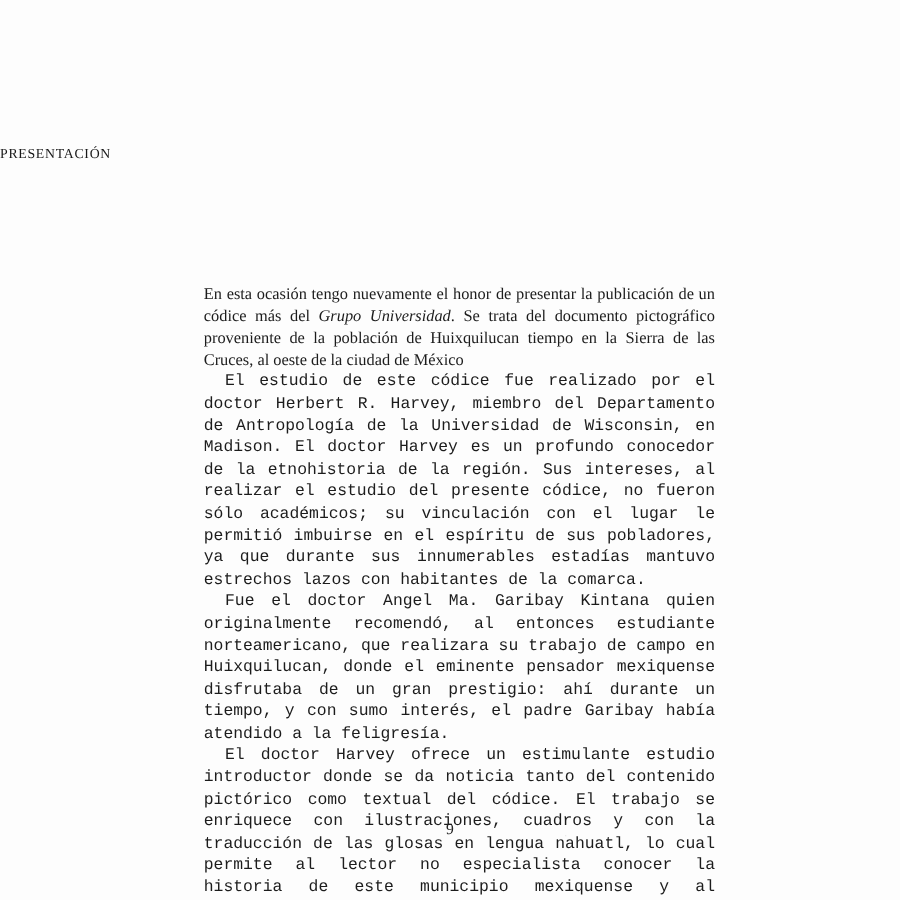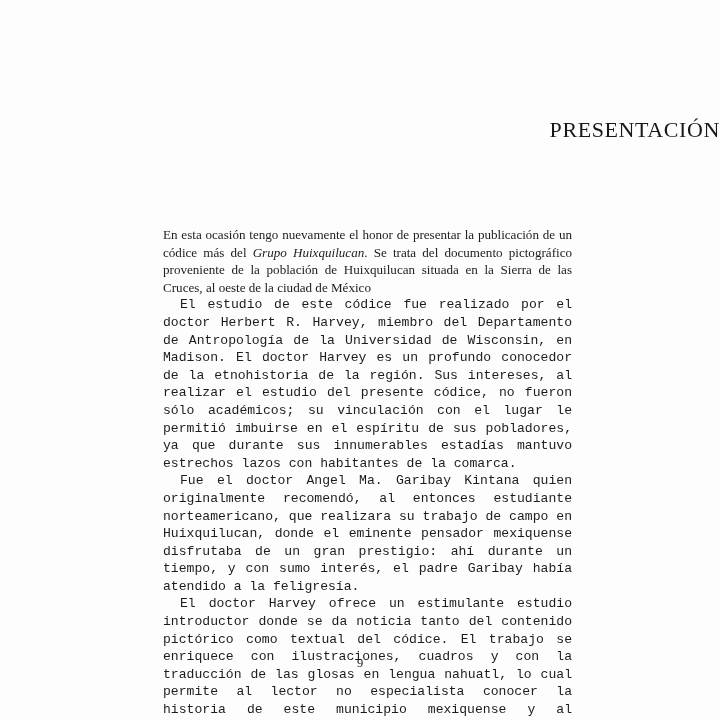--- a/index.html
+++ b/index.html
@@ -22,23 +22,23 @@
     box-sizing: border-box;
     background: #fdfdfd;
   }
 
   
   .page-title {
     position: absolute;
     left: 0;
     right: 0;
     top: 117px;
-    text-align: right;
+    text-align: left;
     font-family: "Liberation Serif", "DejaVu Serif", serif;
-    font-size: 22px;
+    font-size: 11px;
     font-variant: small-caps;
     letter-spacing: 0.6px;
     color: #181818;
     font-weight: normal;
     margin: 0;
   }
 
   
   .text-block {
     position: absolute;
@@ -89,21 +89,21 @@
 </style>
 </head>
 <body>
 
 <div class="page">
 
   <h1 class="page-title">PRESENTACIÓN</h1>
 
   <div class="text-block">
 
-    <p class="para"><span>En esta ocasión tengo nuevamente el honor de presentar la publicación de un códice más del </span><span class="ital">Grupo Huixquilucan</span><span>. Se trata del documento pictográfico proveniente de la población de Huixquilucan situada en la Sierra de las Cruces, al oeste de la ciudad de México</span></p>
+    <p class="para"><span>En esta ocasión tengo nuevamente el honor de presentar la publicación de un códice más del </span><span class="ital">Grupo Universidad</span><span>. Se trata del documento pictográfico proveniente de la población de Huixquilucan tiempo en la Sierra de las Cruces, al oeste de la ciudad de México</span></p>
 
     <p class="para indent">El estudio de este códice fue realizado por el doctor Herbert R. Harvey, miembro del Departamento de Antropología de la Universidad de Wisconsin, en Madison. El doctor Harvey es un profundo conocedor de la etnohistoria de la región. Sus intereses, al realizar el estudio del presente códice, no fueron sólo académicos; su vinculación con el lugar le permitió imbuirse en el espíritu de sus pobladores, ya que durante sus innumerables estadías mantuvo estrechos lazos con habitantes de la comarca.</p>
 
     <p class="para indent">Fue el doctor Angel Ma. Garibay Kintana quien originalmente recomendó, al entonces estudiante norteamericano, que realizara su trabajo de campo en Huixquilucan, donde el eminente pensador mexiquense disfrutaba de un gran prestigio: ahí durante un tiempo, y con sumo interés, el padre Garibay había atendido a la feligresía.</p>
 
     <p class="para indent">El doctor Harvey ofrece un estimulante estudio introductor donde se da noticia tanto del contenido pictórico como textual del códice. El trabajo se enriquece con ilustraciones, cuadros y con la traducción de las glosas en lengua nahuatl, lo cual permite al lector no especialista conocer la historia de este municipio mexiquense y al investigador contrastar y comparar sus puntos de vista con los del doctor Harvey. Se incluye también, de manera sintética, su visión interpretativa sobre el complejo</p>
 
   </div>
 
   <div class="page-number">9</div>

